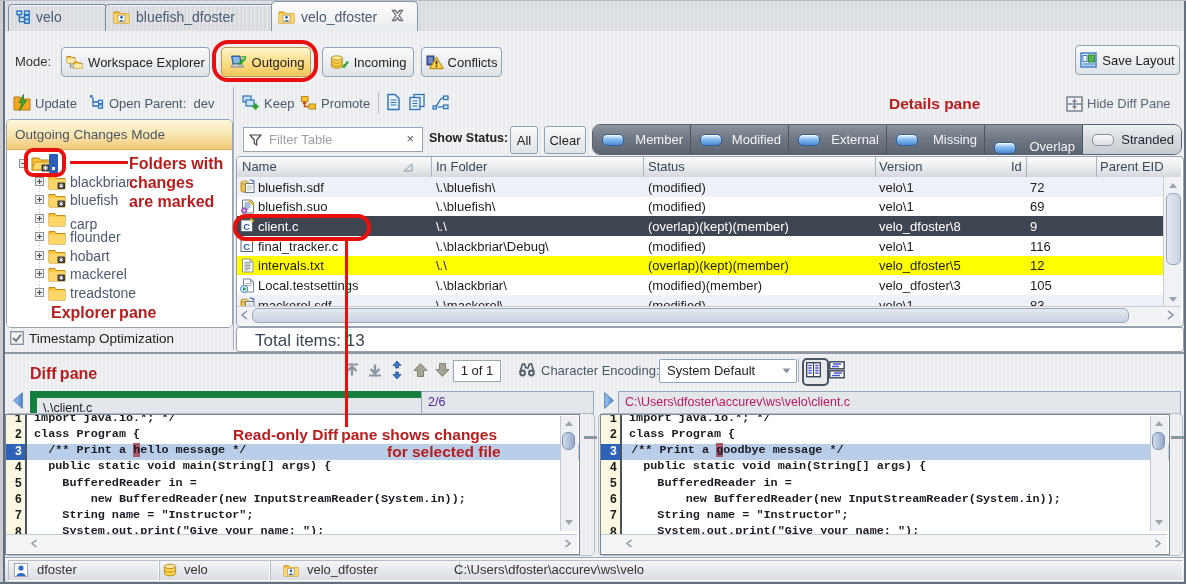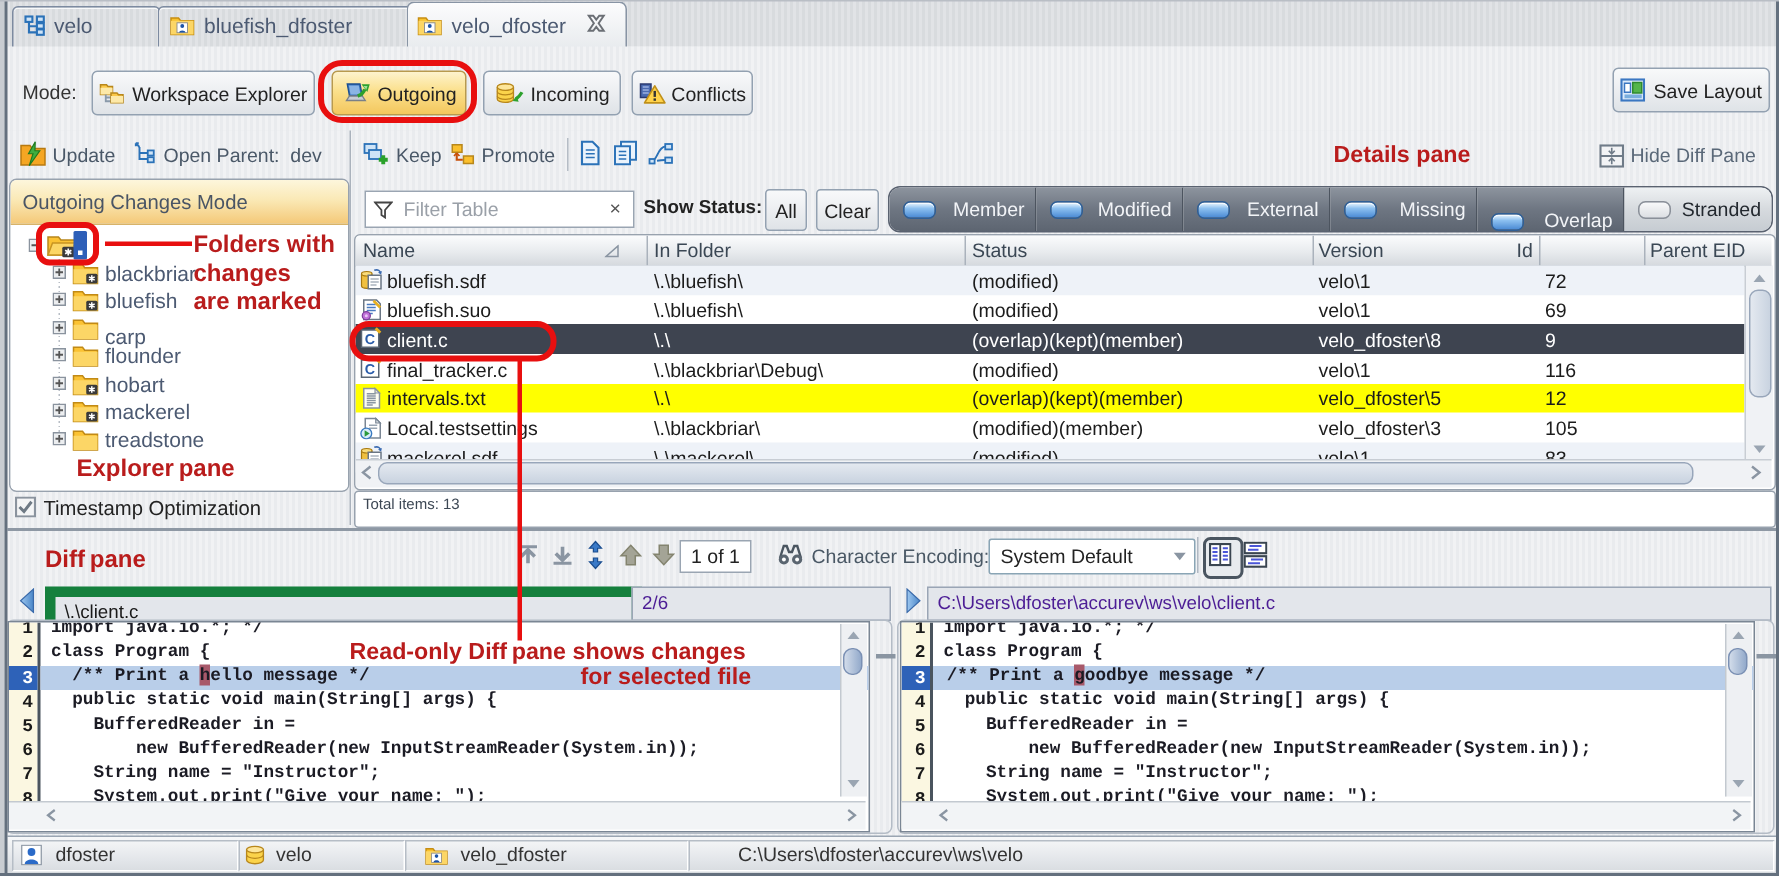--- a/index.html
+++ b/index.html
@@ -439,21 +439,21 @@
       <svg class="abs" style="left:931px;top:24px;" width="10" height="9" viewBox="0 0 10 9">
           <path d="M1 7 l4-5 l4 5 z" fill="#9aa5b2"></path>
         </svg>
       <div class="abs" style="left:929px;top:36px;width:13px;height:70px;background:linear-gradient(90deg,#e4e9f0,#c9d3e0);border:1px solid #98a6ba;border-radius:6px;"></div>
       <svg class="abs" style="left:931px;top:138px;" width="10" height="9" viewBox="0 0 10 9">
           <path d="M1 2 l4 5 l4-5 z" fill="#9aa5b2"></path>
         </svg>
     </div>
 
     <div class="abs" style="left:236px;top:327px;width:946px;height:23px;border:1px solid #98a2ae;border-radius:3px;background:#fff;">
-      <div style="font-size:10px;color:#3c4754;margin:3px 0 0 5px;">Total items: 13</div>
+      <div style="font-size:17px;color:#3c4754;margin:3px 0 0 18px;">Total items: 13</div>
     </div>
   </div>
 
   <div class="abs" id="diffarea">
     <div class="abs" style="left:5px;top:352px;width:1179px;height:2px;background:#8e98a4;"></div>
     <svg class="abs" style="left:344px;top:362px;" width="16" height="16" viewBox="0 0 16 16">
         <path d="M2 2.5 h12" stroke="#8a95a2" stroke-width="2"></path>
         <path d="M8 4.5 v9 m-4.5-4.5 l4.5-4.5 l4.5 4.5" fill="none" stroke="#8a95a2" stroke-width="2.4"></path>
       </svg>
     <svg class="abs" style="left:367px;top:362px;" width="16" height="16" viewBox="0 0 16 16">
@@ -501,21 +501,21 @@
             <stop offset="1" stop-color="#4a86c8"></stop>
           </linearGradient>
         </defs>
         <path d="M9.3 0.7 V16.3 L0.7 8.5 z" fill="url(#tg)" stroke="#3a6aaa" stroke-width="0.8"></path>
       </svg>
     <div class="abs" style="left:30px;top:391px;width:384px;height:21px;background:#e3e6eb;border:7px solid #15803d;"><span style="font-size:12.5px;color:#1a1a1a;margin-left:6px;line-height:20px;">\.\client.c</span></div>
     <div class="abs" style="left:421px;top:391px;width:171px;height:21px;background:#e3e6eb;border:1px solid #9aa5b5;"><span style="font-size:12.5px;color:#4c1d95;margin-left:6px;line-height:20px;">2/6</span></div>
     <svg class="abs" style="left:604px;top:392px;" width="10" height="17" viewBox="0 0 10 17">
         <path d="M0.7 0.7 V16.3 L9.3 8.5 z" fill="url(#tg)" stroke="#3a6aaa" stroke-width="0.8"></path>
       </svg>
-    <div class="abs" style="left:618px;top:391px;width:561px;height:21px;background:#e3e6eb;border:1px solid #9aa5b5;"><span style="font-size:12.5px;color:#4c1d95;margin-left:6px;line-height:20px;">C:\Users\dfoster\accurev\ws\velo\client.c</span></div>
+    <div class="abs" style="left:618px;top:391px;width:561px;height:21px;background:#e3e6eb;border:1px solid #9aa5b5;"><span style="font-size:12.5px;color:#be185d;margin-left:6px;line-height:20px;">C:\Users\dfoster\accurev\ws\velo\client.c</span></div>
     <div class="abs" style="left:4px;top:413px;width:589px;height:141px;border:1px solid #b4bcc6;border-radius:5px;"></div>
     <div class="abs" style="left:598px;top:413px;width:583px;height:141px;border:1px solid #b4bcc6;border-radius:5px;"></div>
     <div class="abs" style="left:5px;top:414px;width:573px;height:139px;border:1px solid #7a8694;background:#fff;overflow:hidden;">
         <div style="position:absolute;left:0;top:0;width:19px;height:137px;background:#fbf7e1;"></div>
         <div style="position:absolute;left:19px;top:0;width:2px;height:137px;background:#4a545e;"></div>
         <div style="position:absolute;left:21px;top:28.6px;width:100%;height:16.2px;background:#b9cee9;"></div>
         <div style="position:absolute;left:0;top:28.6px;width:19px;height:16.2px;background:#2e62b8;"></div>
         <div style="position:absolute;left:0;top:-3.8px;width:16px;text-align:right;font-family:'Liberation Mono',monospace;font-size:12px;font-weight:bold;color:#1a1a1a;line-height:16.2px;">1</div>
         <div style="position:absolute;left:28px;top:-5.3px;font-family:'Liberation Mono',monospace;font-size:11.8px;font-weight:bold;color:#1b1b24;line-height:16.2px;white-space:pre;">import java.io.*; */</div>
         <div style="position:absolute;left:0;top:12.4px;width:16px;text-align:right;font-family:'Liberation Mono',monospace;font-size:12px;font-weight:bold;color:#1a1a1a;line-height:16.2px;">2</div>
@@ -608,21 +608,21 @@
       </svg>
     <div class="abs" style="left:184px;top:562px;font-size:13px;color:#333;">velo</div>
     <svg class="abs" style="left:283px;top:563px;" width="16" height="14" viewBox="0 0 17 15">
         <path d="M1 3 h5 l1.4 1.8 H16 V14 H1 z" fill="#f9c22e" stroke="#c78e12" stroke-width="1"></path>
         <path d="M1 4.8 H16 V14 H1 z" fill="#fcd666"></path>
         <rect x="5" y="6.2" width="7" height="6.6" fill="#fff" stroke="#888" stroke-width="0.6"></rect>
         <circle cx="8.5" cy="8.3" r="1.3" fill="#1c54a8"></circle>
         <path d="M6.4 12.6 c0-1.8 4.2-1.8 4.2 0 z" fill="#1c54a8"></path>
       </svg>
     <div class="abs" style="left:307px;top:562px;font-size:13px;color:#333;">velo_dfoster</div>
-    <div class="abs" style="left:492px;top:562px;font-size:13px;color:#333;">C:\Users\dfoster\accurev\ws\velo</div>
+    <div class="abs" style="left:454px;top:562px;font-size:13px;color:#333;">C:\Users\dfoster\accurev\ws\velo</div>
   </div>
 
   <div class="abs" id="annots">
     <div class="abs" style="left:212px;top:40px;width:106px;height:42px;border:4px solid #e80f0f;border-radius:16px;box-sizing:border-box;"></div>
     <div class="abs" style="left:24px;top:148px;width:42px;height:29px;border:4px solid #e80f0f;border-radius:9px;box-sizing:border-box;"></div>
     <div class="abs" style="left:70px;top:161px;width:58px;height:3px;background:#e80f0f;"></div>
     <div class="abs red" style="left:129px;top:154px;font-size:16px;line-height:19px;">Folders with<br>changes<br>are marked</div>
     <div class="abs red" style="left:51px;top:304px;font-size:16px;">Explorer pane</div>
     <div class="abs red" style="left:889px;top:95px;">Details pane</div>
     <div class="abs" style="left:233px;top:214px;width:138px;height:27px;border:4px solid #e80f0f;border-radius:13px;box-sizing:border-box;"></div>

